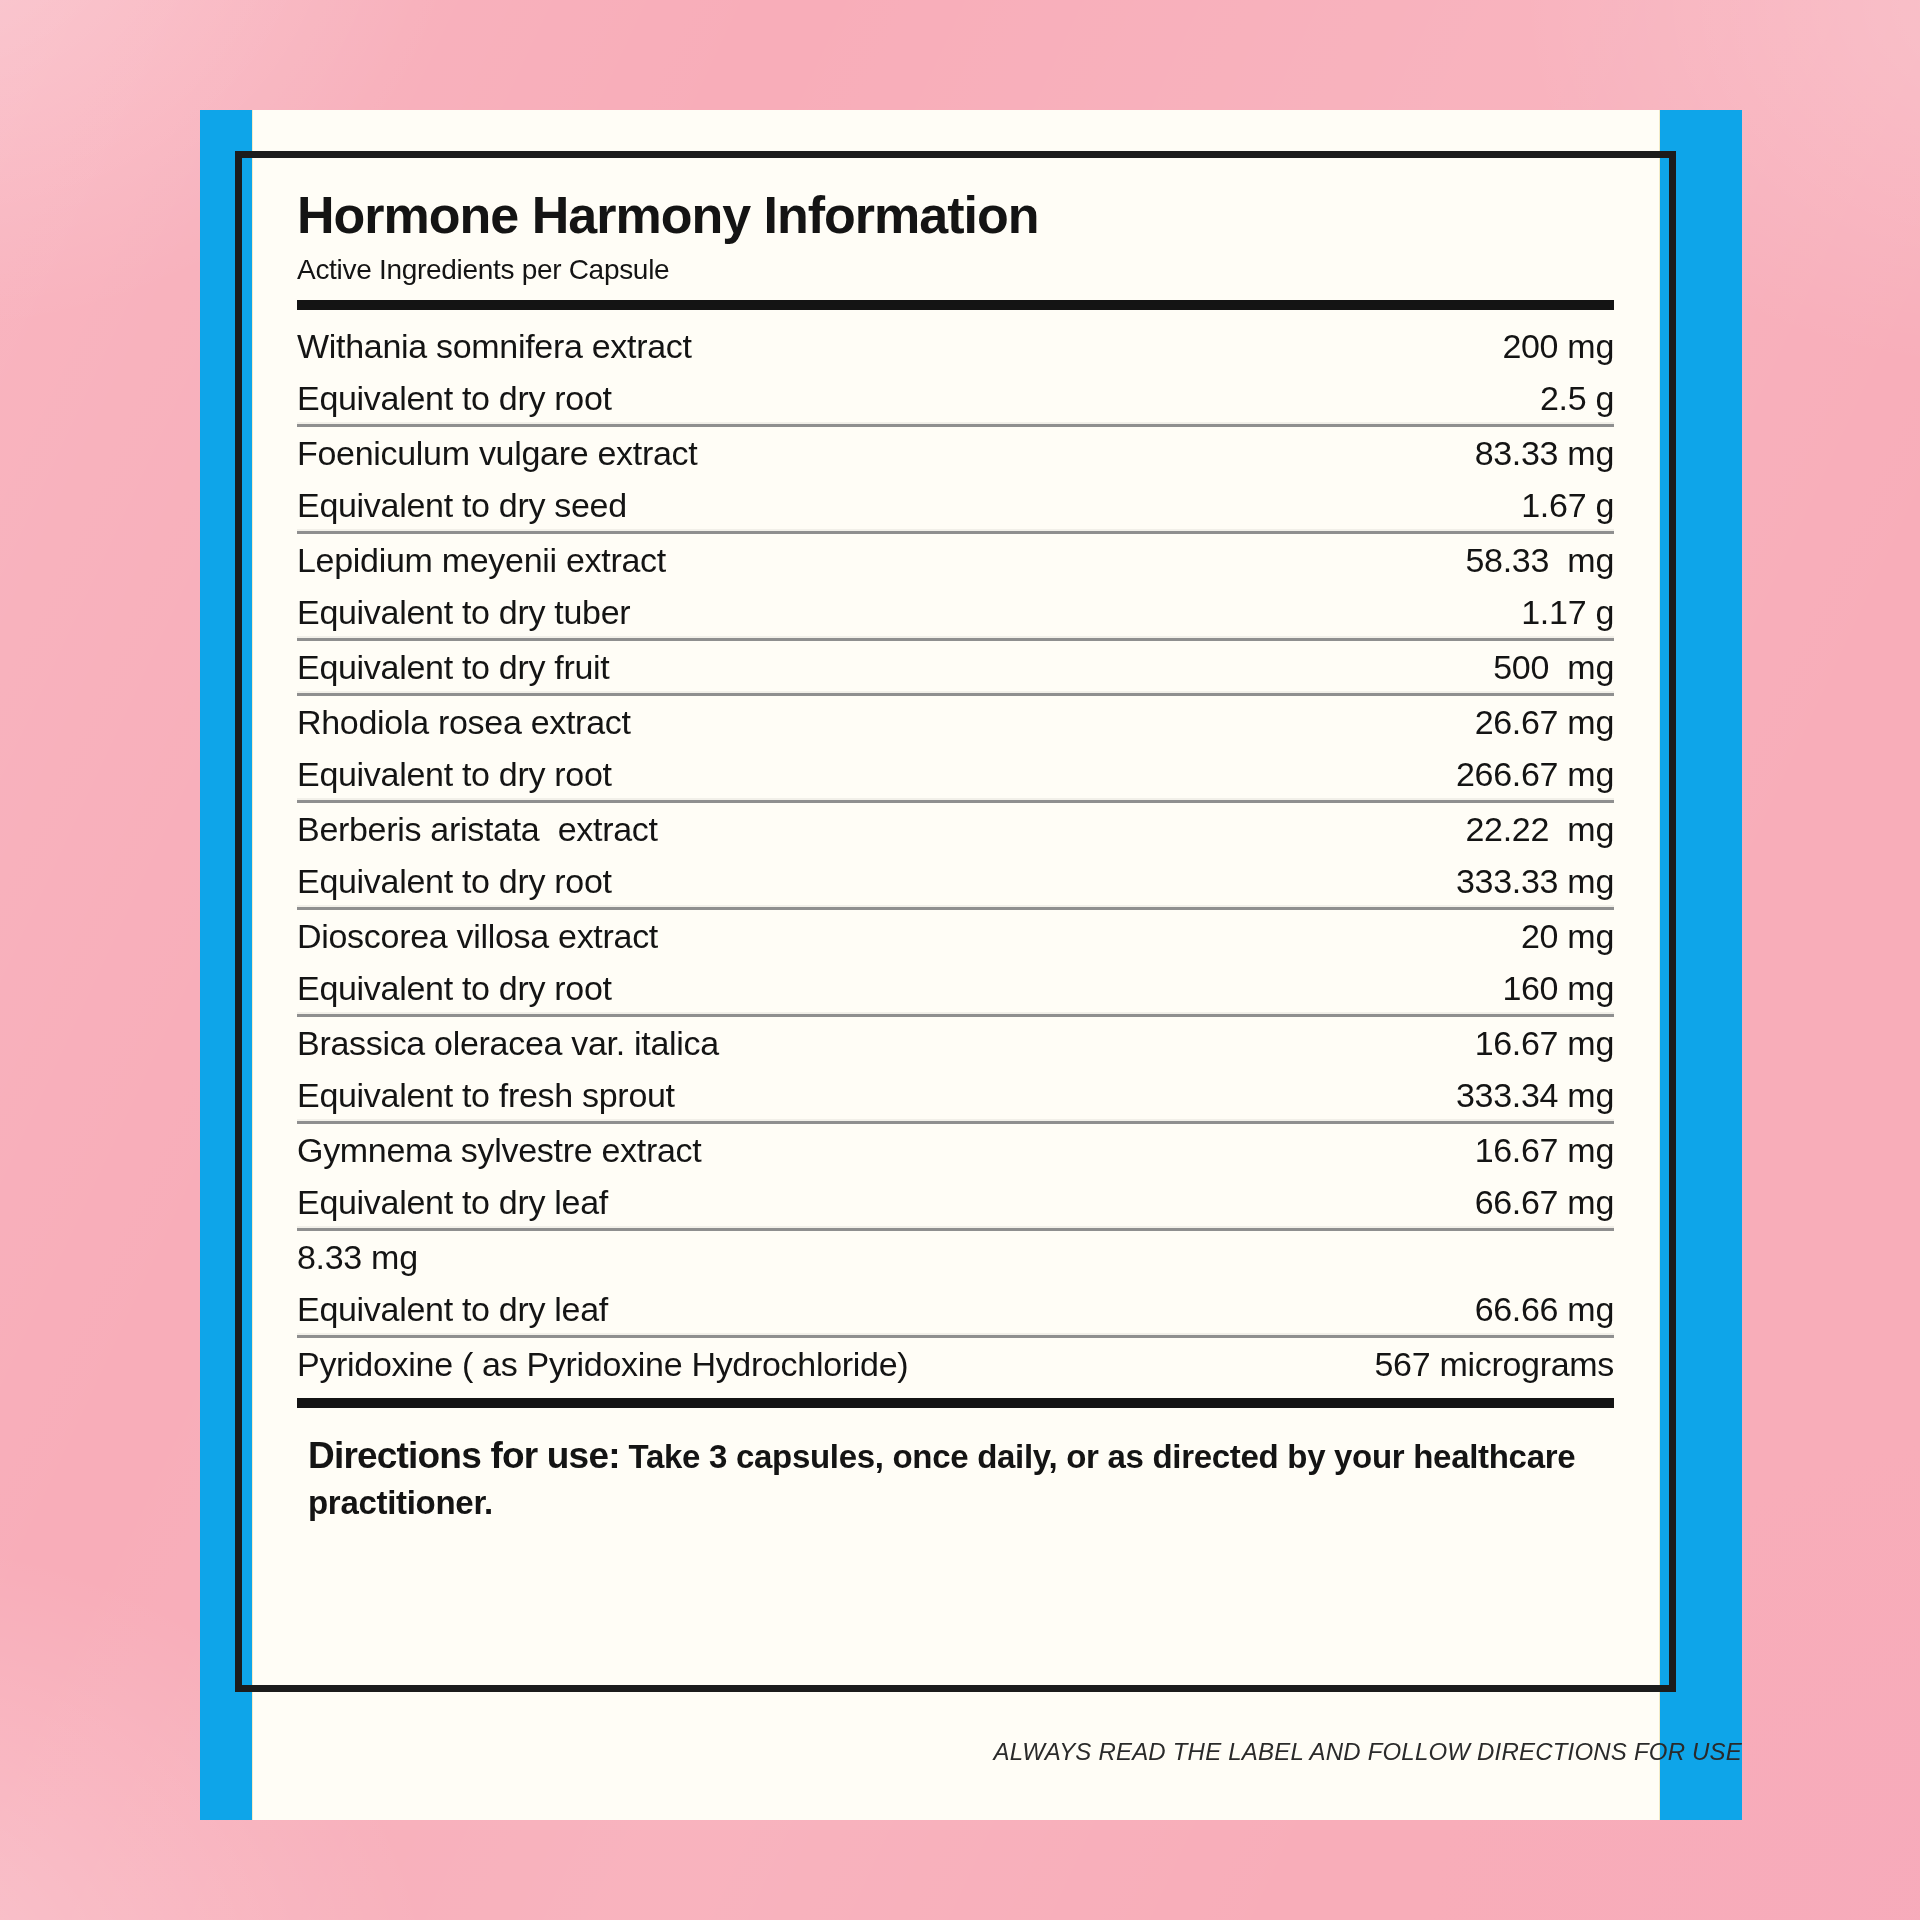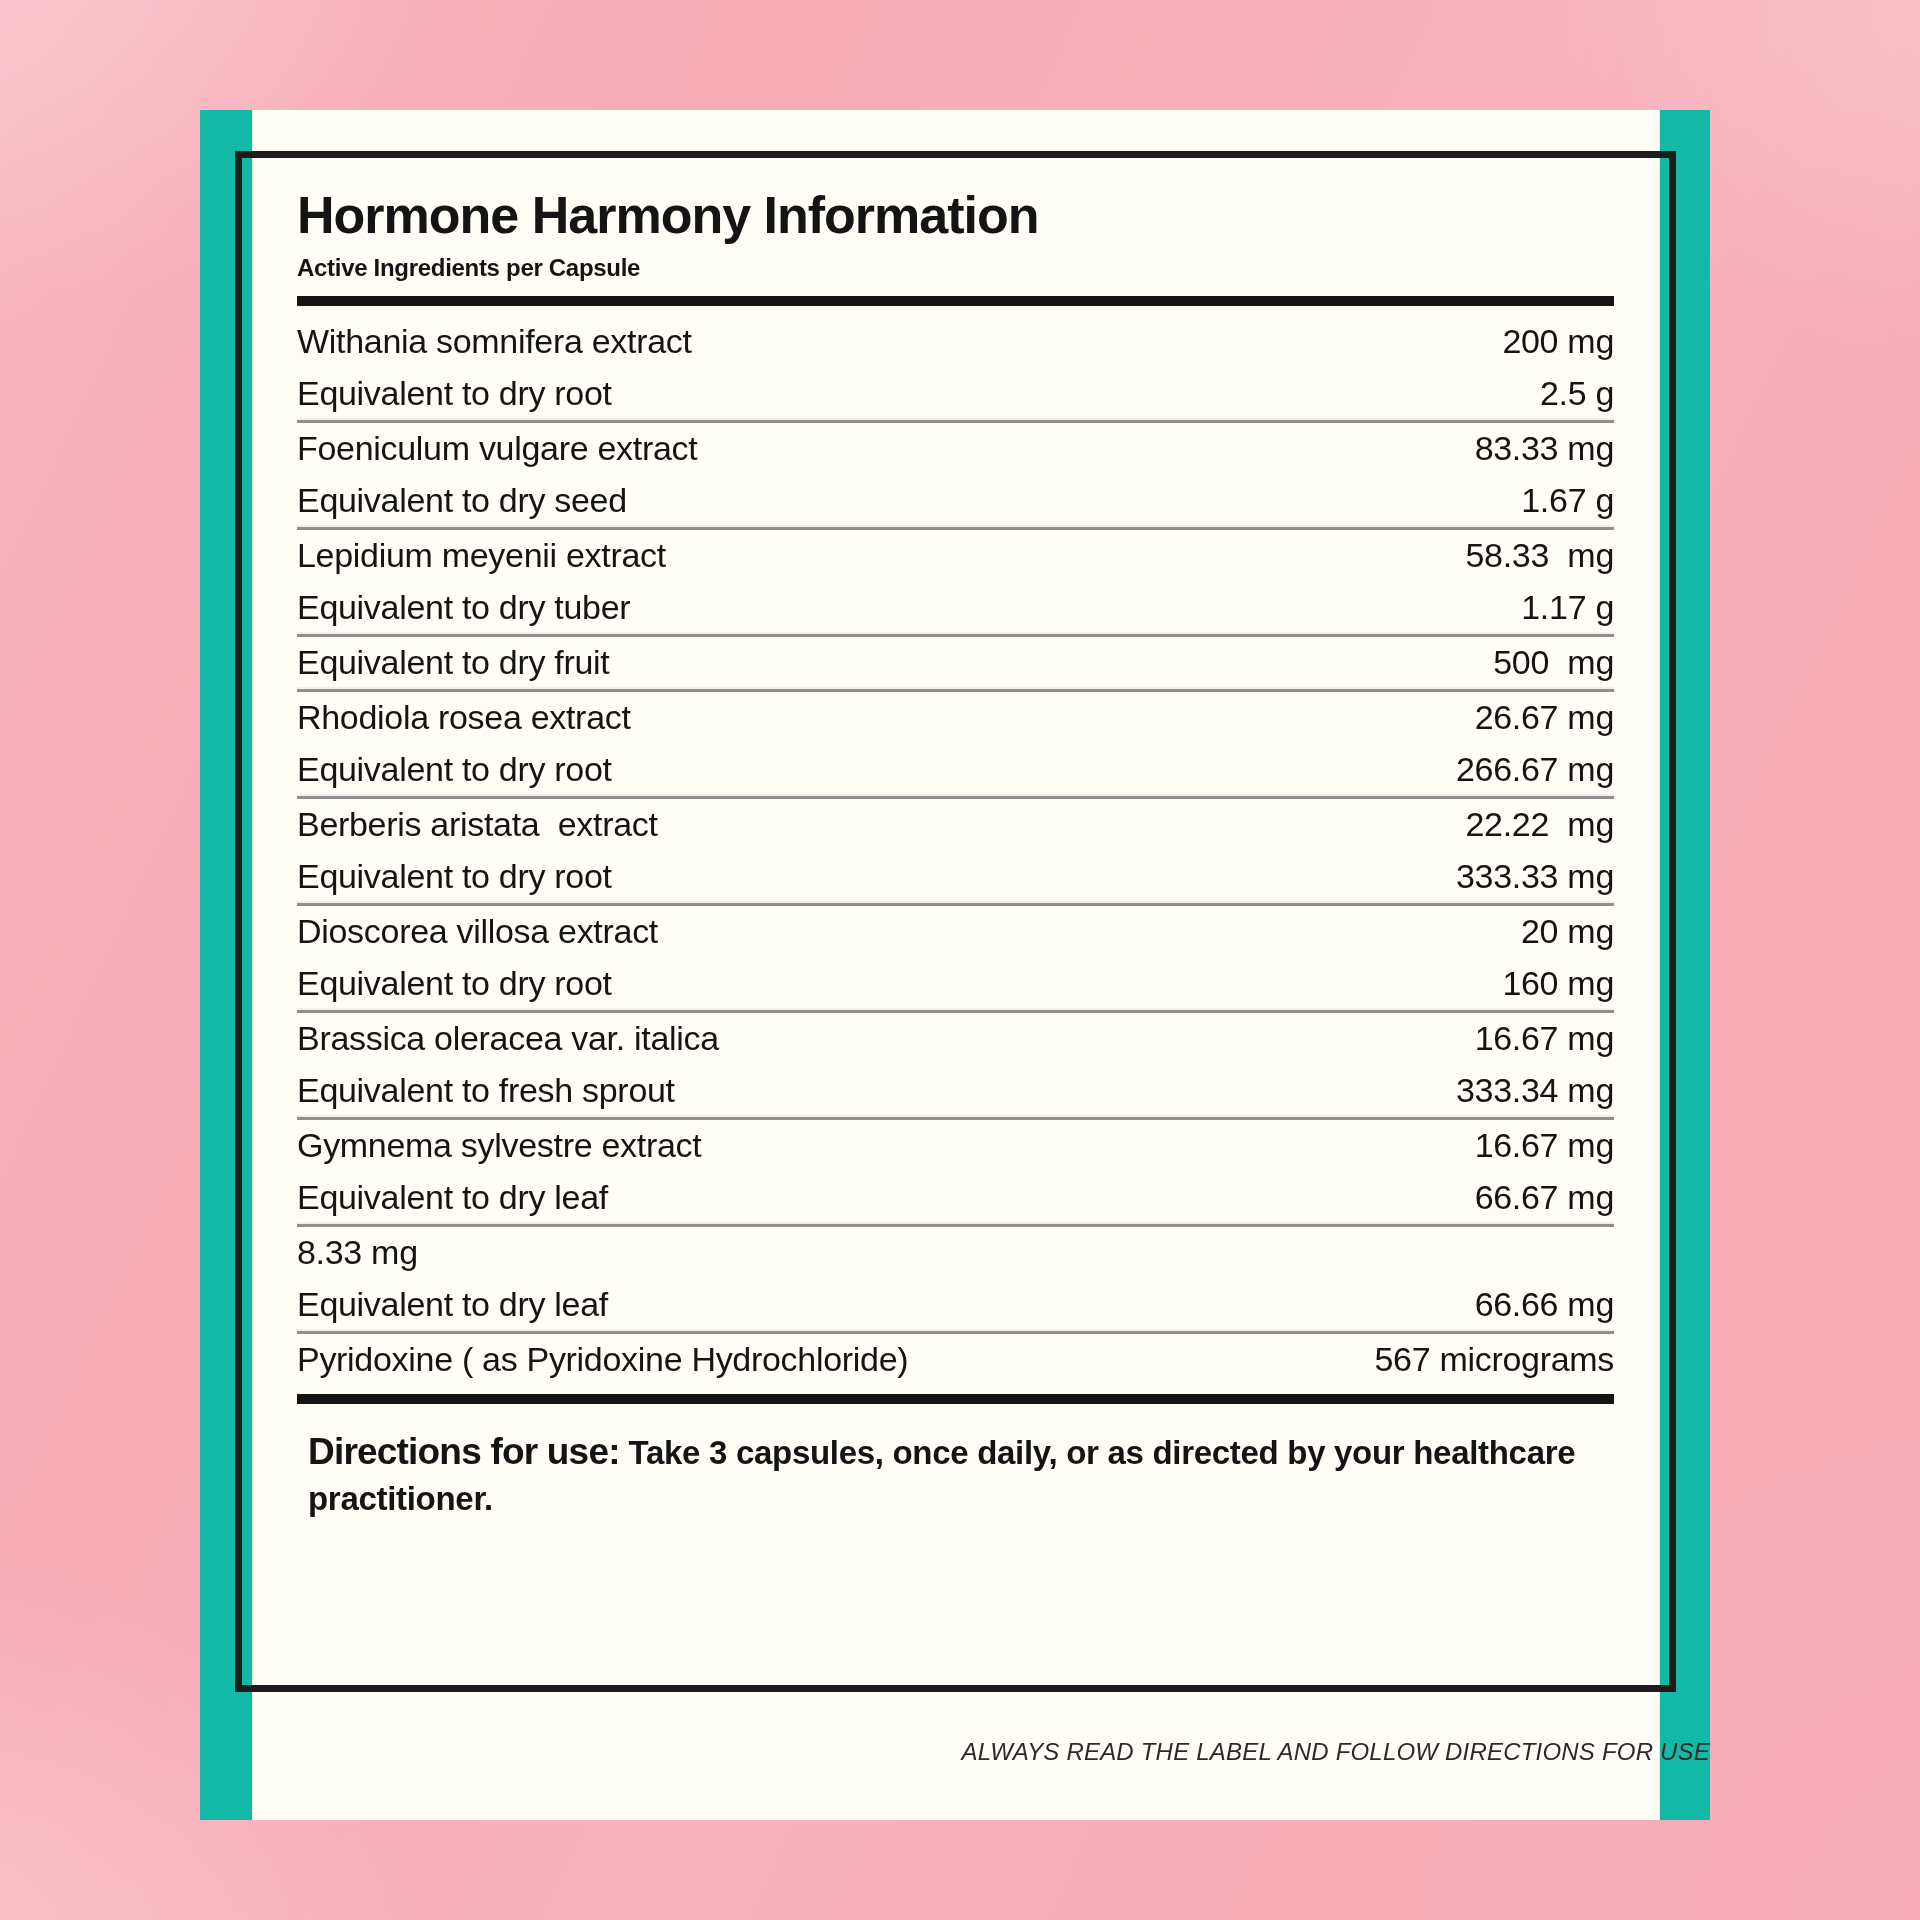--- a/index.html
+++ b/index.html
@@ -9,39 +9,40 @@
     background-color:#f8adb9;
     background-image:
       radial-gradient(ellipse 900px 700px at -5% -5%, rgba(255,255,255,0.30), transparent 62%),
       radial-gradient(ellipse 800px 620px at 104% 0%, rgba(255,255,255,0.22), transparent 60%),
       radial-gradient(ellipse 950px 750px at -8% 104%, rgba(255,255,255,0.30), transparent 62%),
       radial-gradient(ellipse 1000px 820px at 108% 102%, rgba(244,166,190,0.45), transparent 65%),
       linear-gradient(115deg, rgba(255,255,255,0.10) 0%, transparent 28%, rgba(255,255,255,0.08) 55%, transparent 78%);
   }
   .card{
     position:absolute;left:200px;top:110px;width:1510px;height:1710px;
-    background:#14b8a6;
+    background:#0ea5e9;
+    padding-left:32px;
   }
   .sheet{
     position:absolute;left:52px;top:0;width:1406px;height:100%;
     background:#fffdf6;
     border-left:1px solid rgba(233,220,160,0.55);
     border-right:1px solid rgba(233,220,160,0.55);
   }
   .box{
     position:absolute;left:35px;top:41px;width:1441px;height:1541px;
     box-sizing:border-box;border:7px solid #1c1c1c;padding:0 55px;
     background:transparent;
   }
   .title{
     margin:30px 0 0 0;font-size:52px;line-height:1.05;font-weight:700;
     letter-spacing:-1px;color:#141414;
   }
   .subtitle{
-    margin:12px 0 0 0;font-size:24px;line-height:1.1;font-weight:700;
+    margin:12px 0 0 0;font-size:28px;line-height:1.1;font-weight:400;
     letter-spacing:-0.3px;color:#141414;
   }
   .rule-thick{height:10px;background:#141414;margin-top:15px;}
   .table{margin-top:10px;}
   .group{padding:0;}
   .group + .group{border-top:3px solid #8f8f8f;box-shadow:0 -2px 0 rgba(0,0,0,0.05);}
   .row{
     height:52px;display:flex;justify-content:space-between;align-items:center;
     font-size:34px;color:#141414;letter-spacing:-0.3px;
   }

